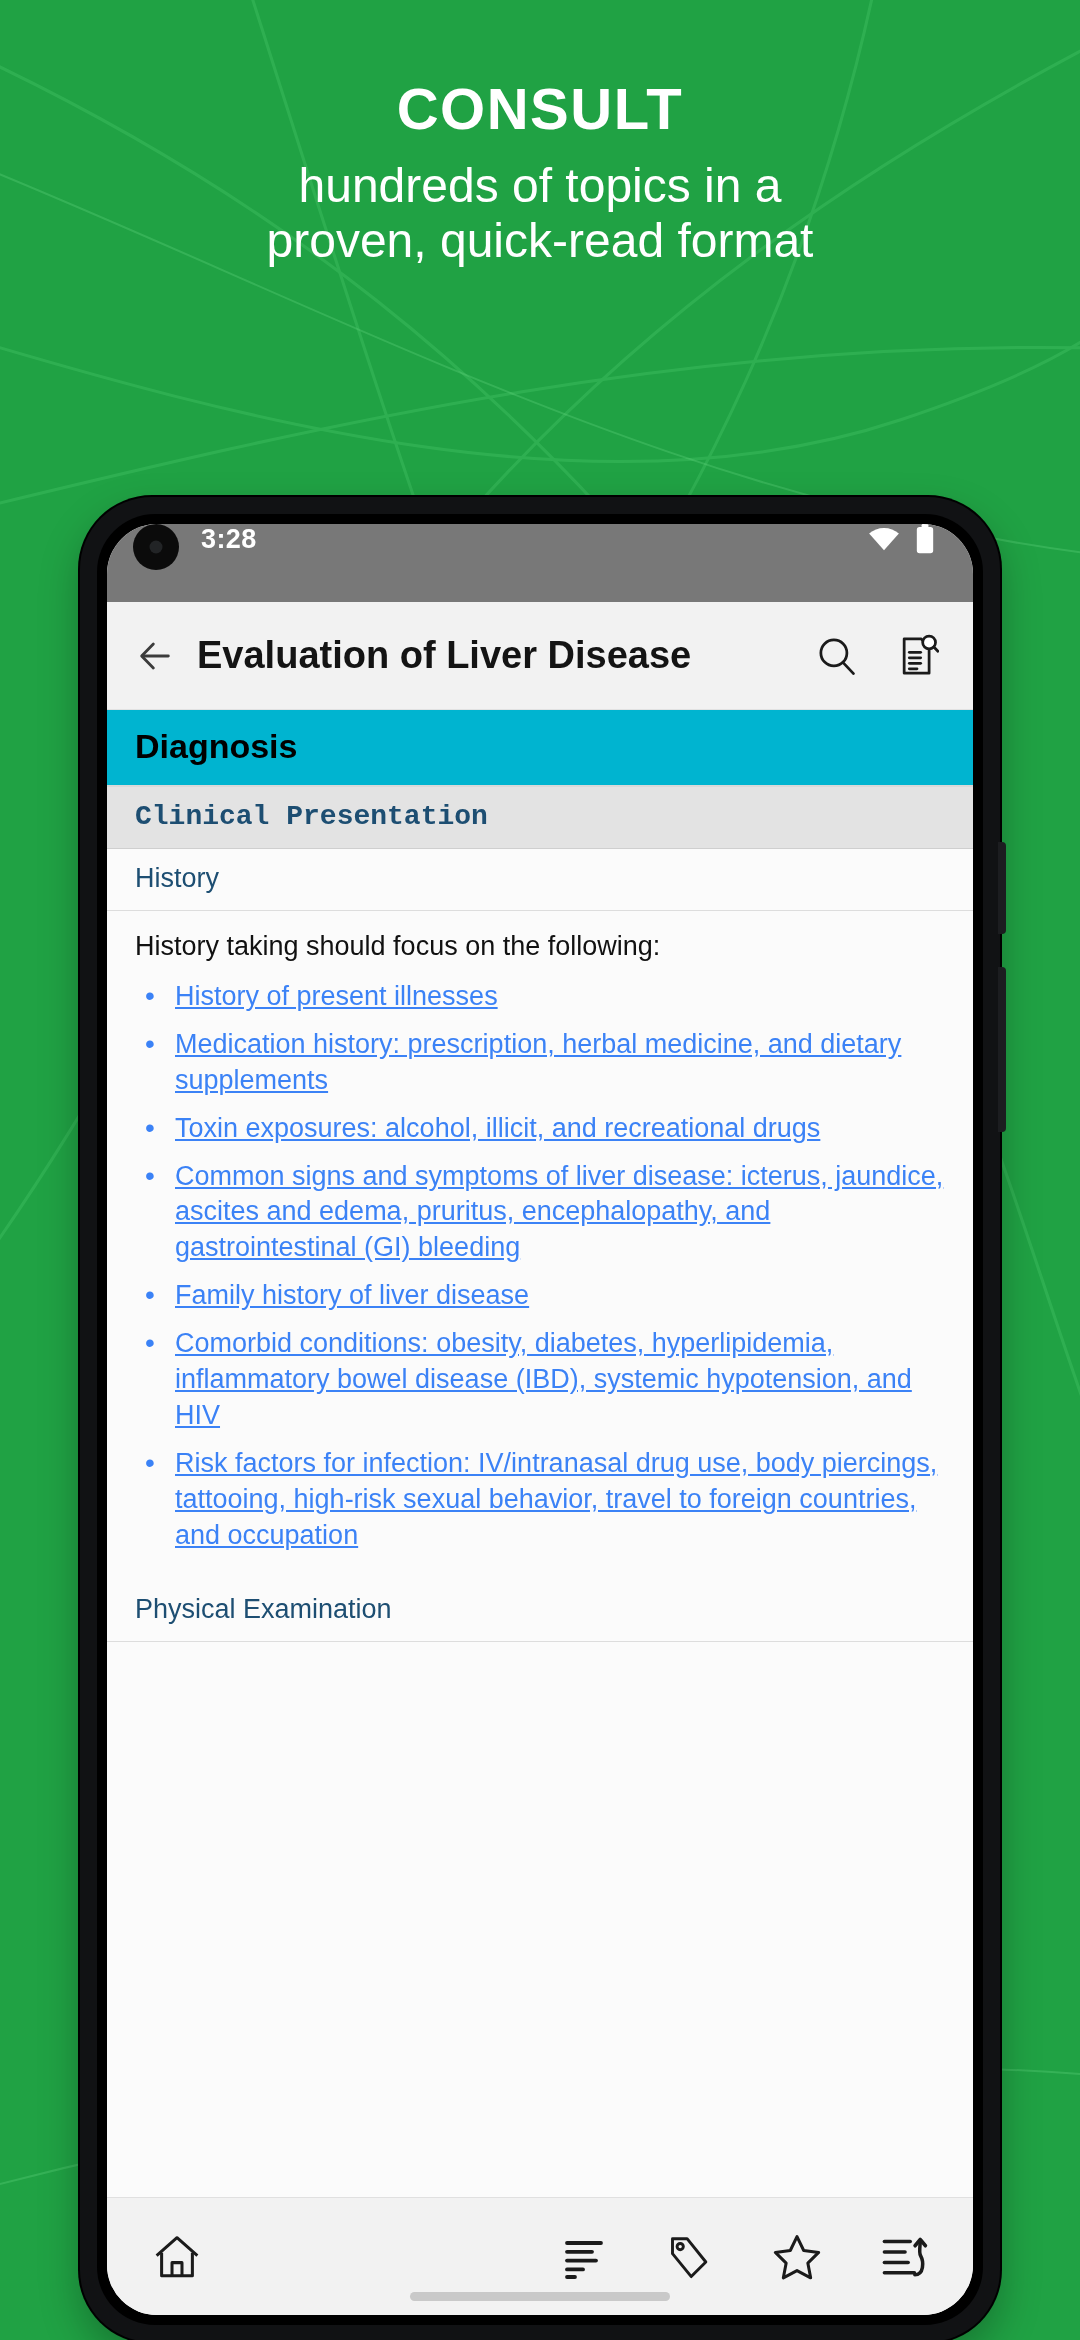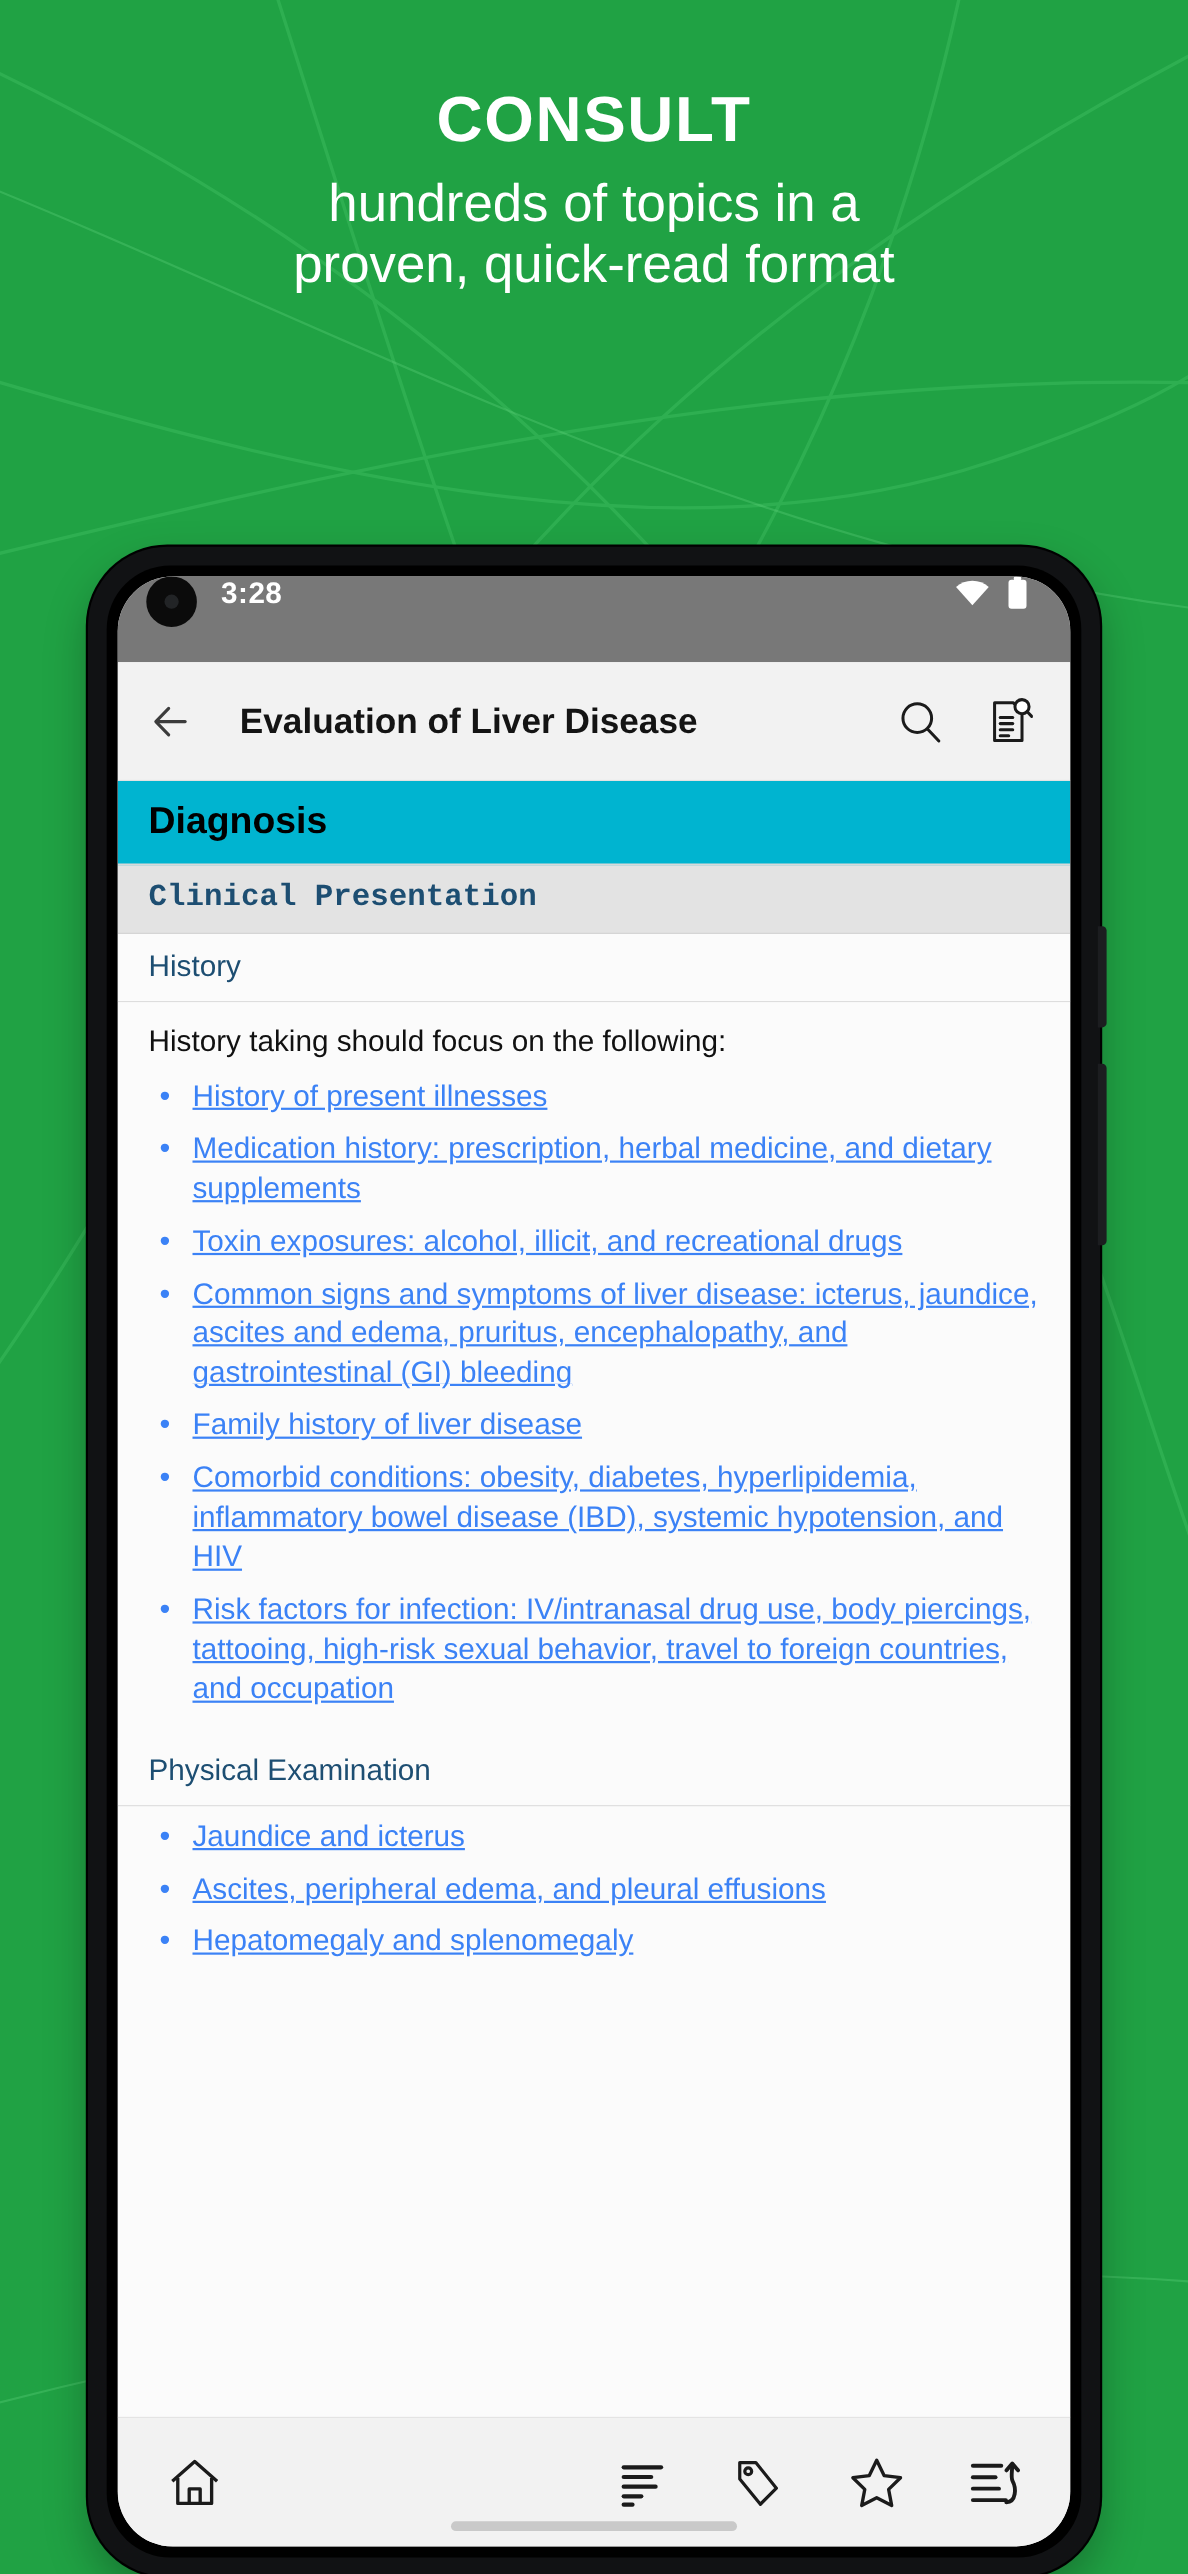--- a/index.html
+++ b/index.html
@@ -138,24 +138,24 @@
   .appbar {
     height: 108px;
     background: #f2f2f2;
     display: flex;
     align-items: center;
     padding: 0 28px;
     flex: 0 0 auto;
     border-bottom: 1px solid #e2e2e2;
   }
   .appbar-title {
-    font-size: 32px;
+    font-size: 38px;
     font-weight: bold;
     color: #141414;
-    margin-left: 43px;
+    margin-left: 22px;
     white-space: nowrap;
     overflow: hidden;
     text-overflow: ellipsis;
   }
   .appbar-actions {
     margin-left: auto;
     display: flex;
     align-items: center;
     gap: 36px;
     padding-right: 6px;
@@ -345,25 +345,20 @@
             <li>Toxin exposures: alcohol, illicit, and recreational drugs</li>
             <li>Common signs and symptoms of liver disease: icterus, jaundice, ascites and edema, pruritus, encephalopathy, and gastrointestinal (GI) bleeding</li>
             <li>Family history of liver disease</li>
             <li>Comorbid conditions: obesity, diabetes, hyperlipidemia, inflammatory bowel disease (IBD), systemic hypotension, and HIV</li>
             <li>Risk factors for infection: IV/intranasal drug use, body piercings, tattooing, high-risk sexual behavior, travel to foreign countries, and occupation</li>
           </ul>
         </div>
 
         <div>
           <div class="sub-head">Physical Examination</div>
-          <ul class="bullets">
-            <li>Jaundice and icterus</li>
-            <li>Ascites, peripheral edema, and pleural effusions</li>
-            <li>Hepatomegaly and splenomegaly</li>
-          </ul>
         </div>
       </div>
 
       <div class="bottomnav">
         <span class="icon-btn">
           <svg width="52" height="52" viewBox="0 0 24 24" fill="none" stroke="#1b1b1b" stroke-width="1.4" stroke-linejoin="round">
             <path d="M2.6 11.4 L12 3.1 L21.4 11.4"></path>
             <path d="M4.9 10 V20.7 H19.1 V10"></path>
             <path d="M9.7 20.7 V14.6 h4.6 v6.1"></path>
           </svg>

